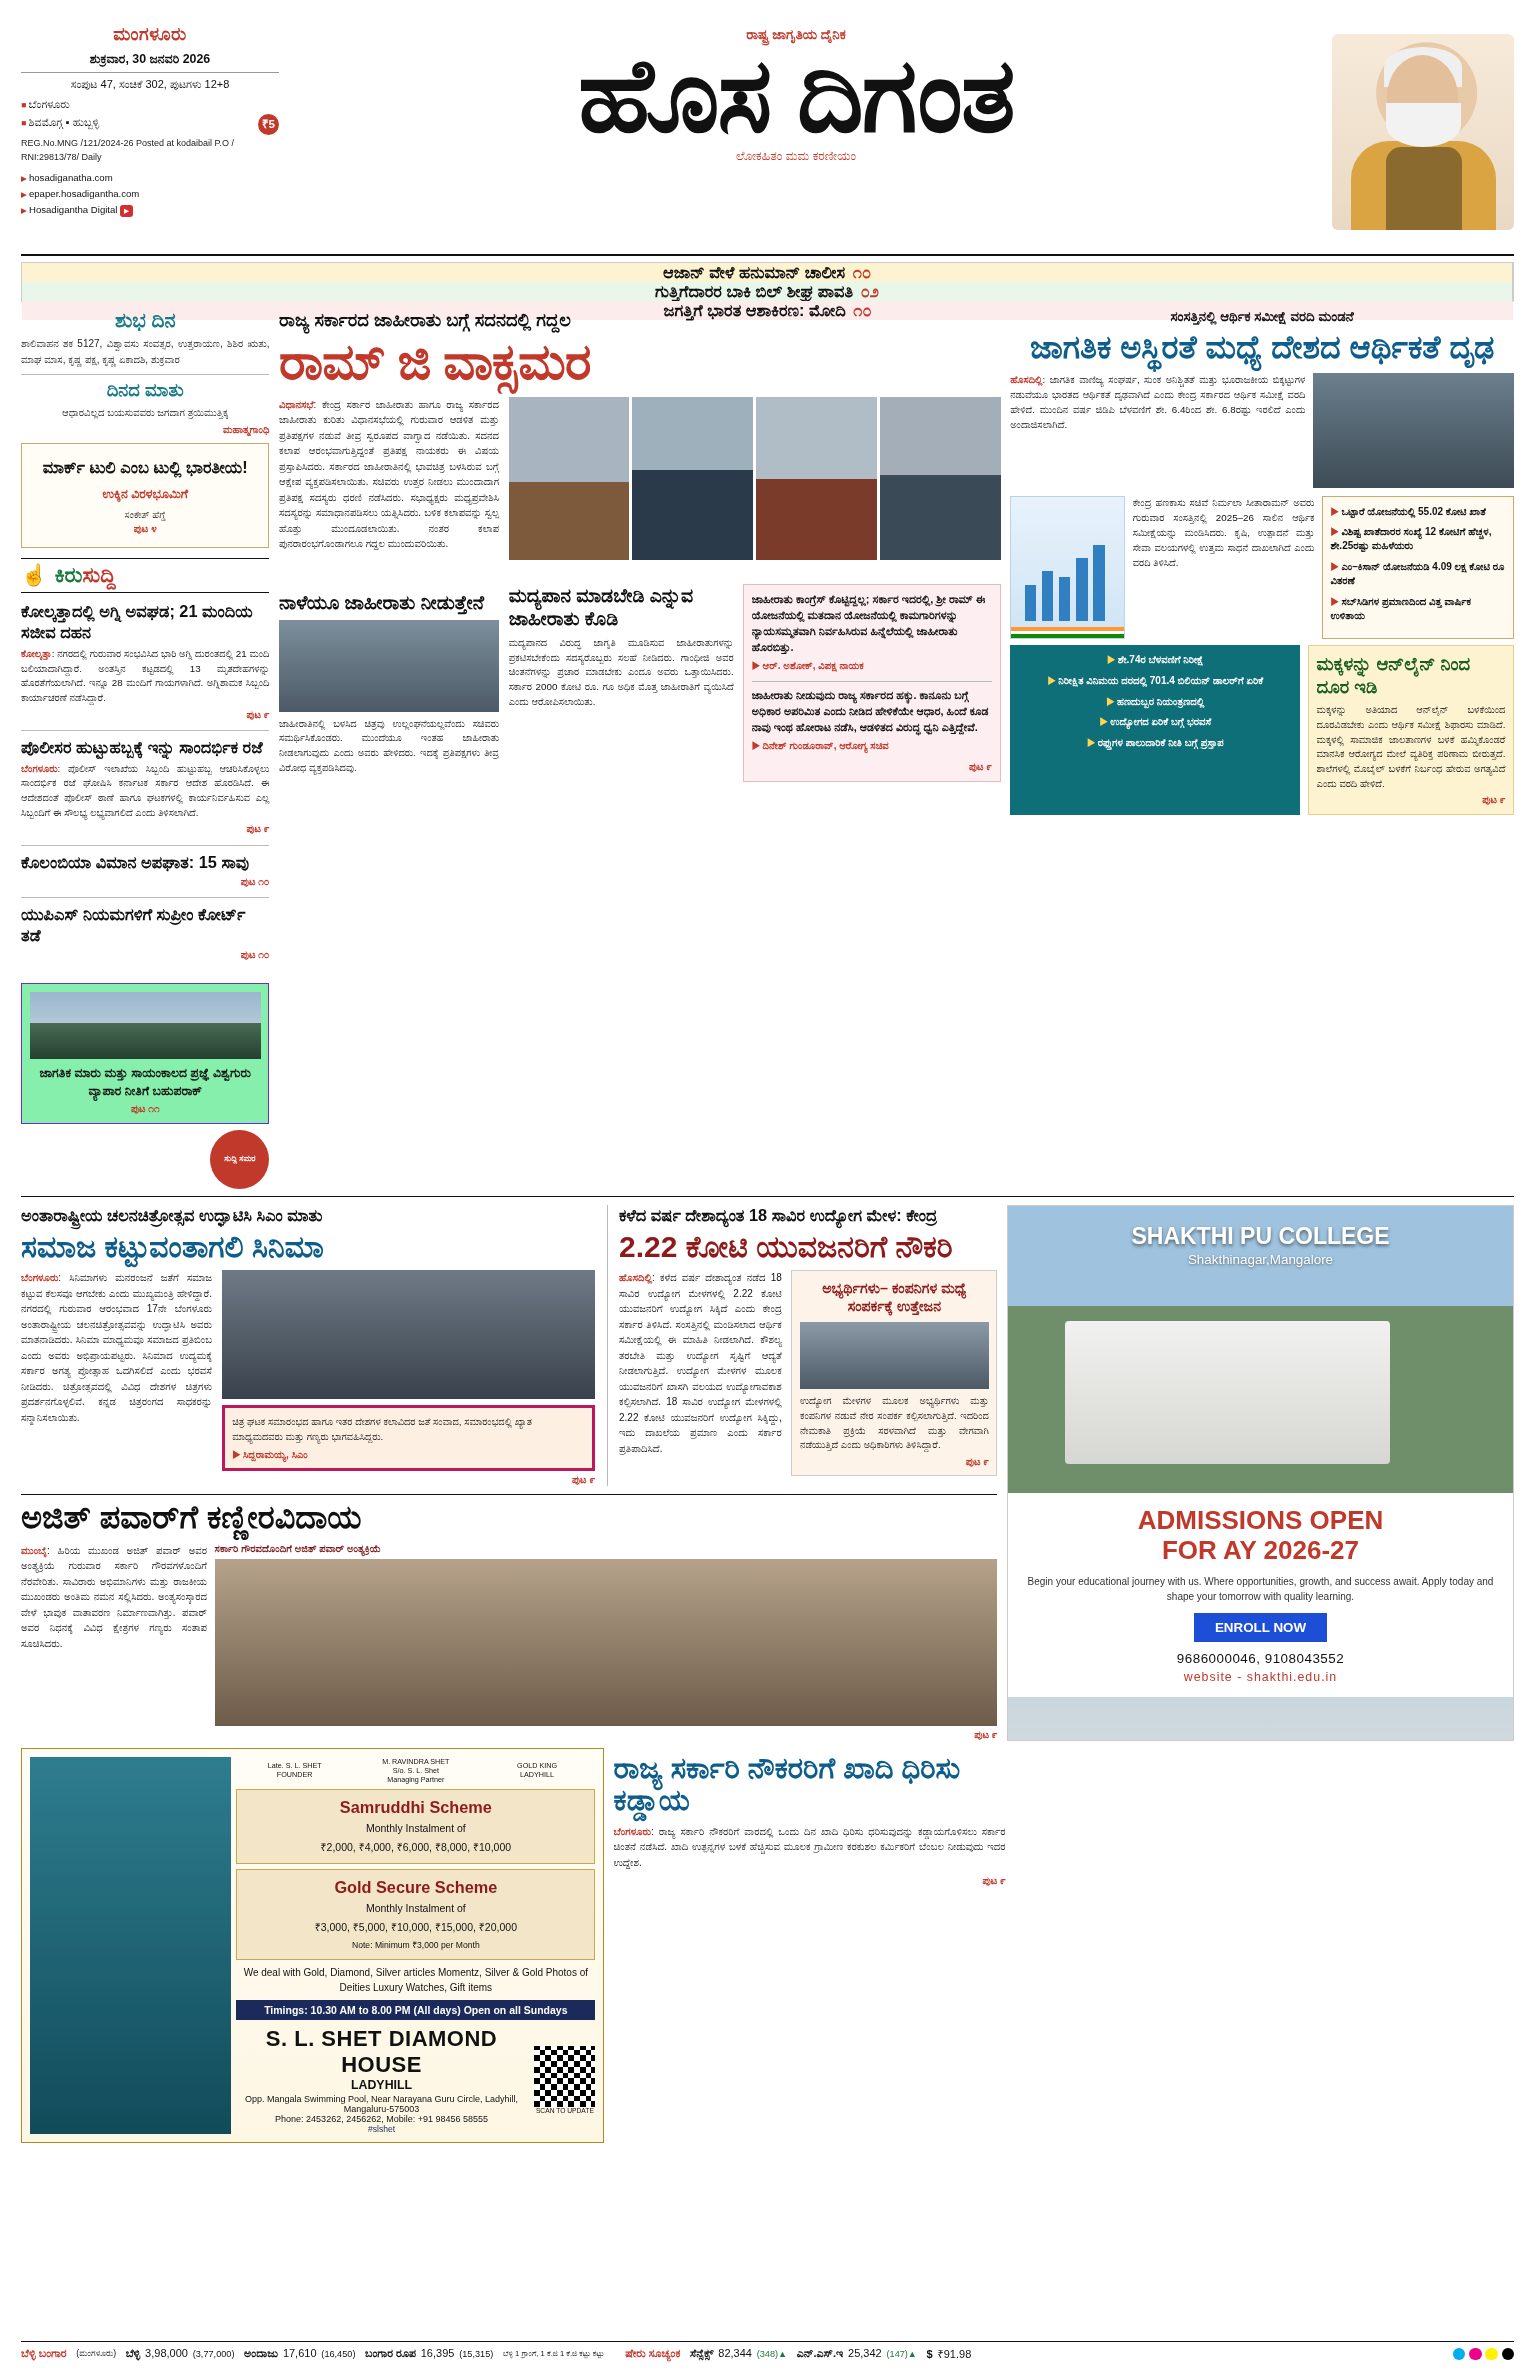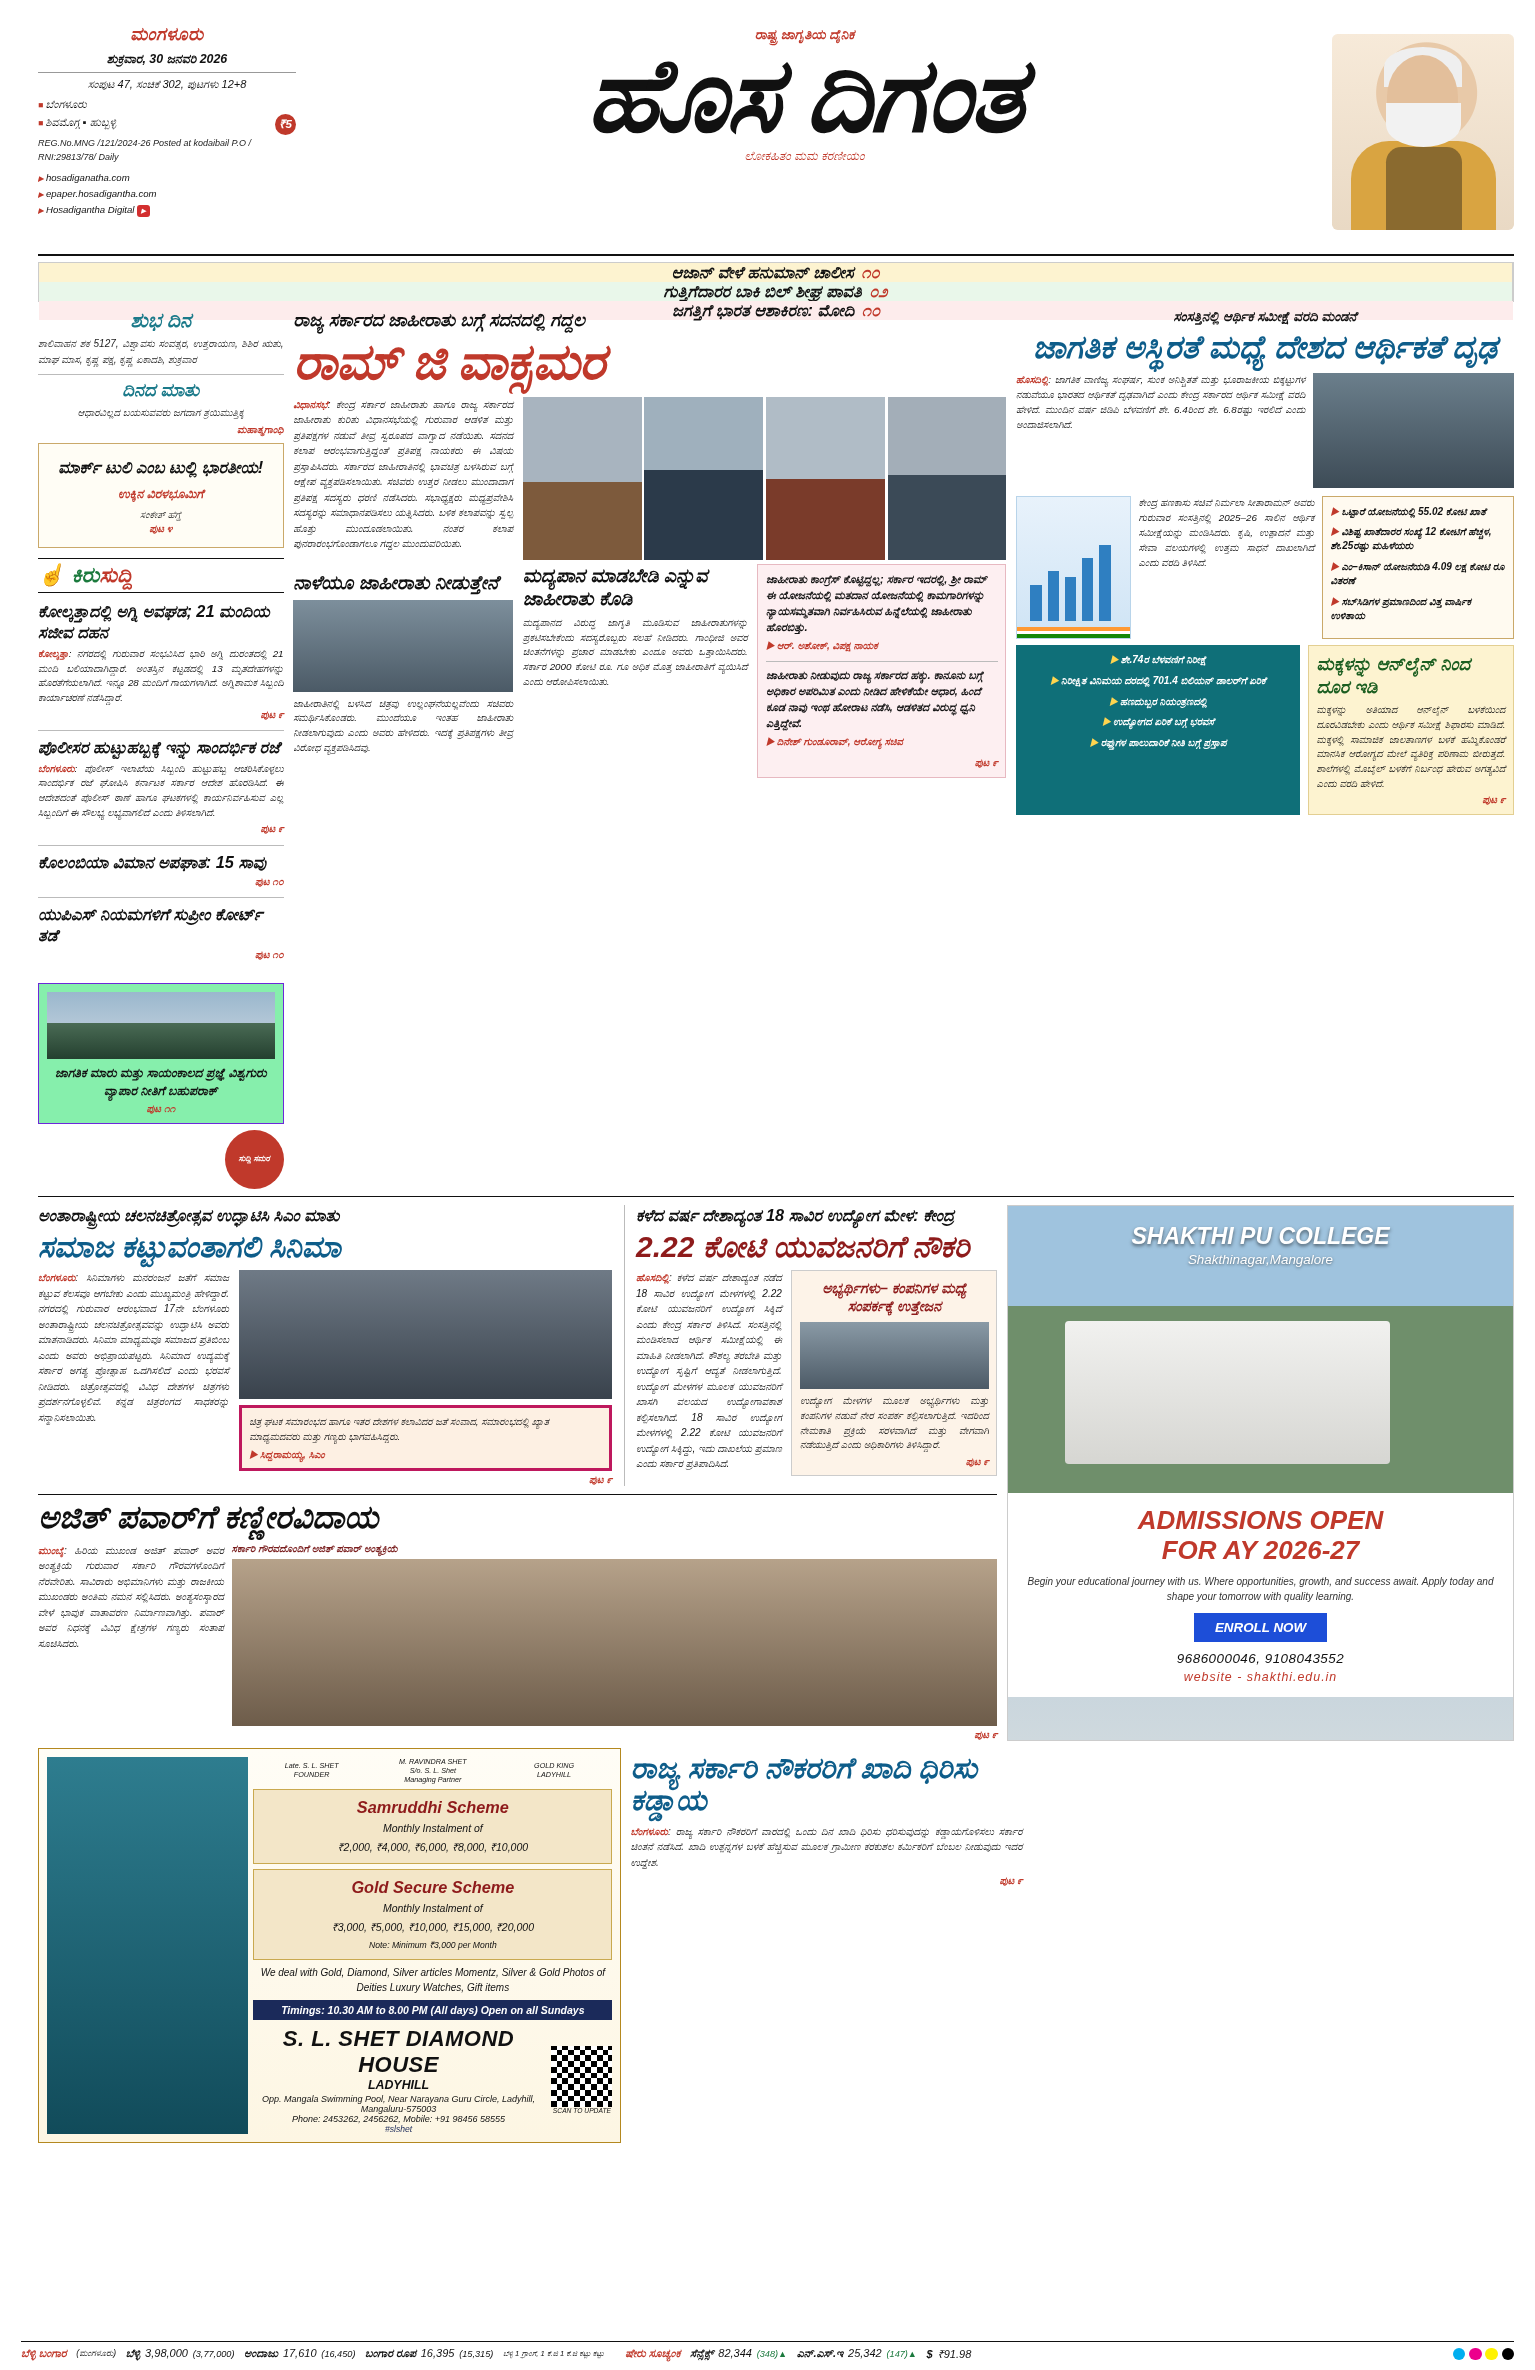--- a/index.html
+++ b/index.html
@@ -9,23 +9,22 @@
     height: 2371px;
     background: #ffffff;
     font-family: "Liberation Sans", sans-serif;
     color: #111;
     position: relative;
     overflow: hidden;
   }
   .page {
     width: 1535px;
     height: 2371px;
-    padding: 17px 21px 0 38px;
+    padding: 17px 21px 0 21px;
     position: relative;
-    font-style: italic;
   }
 
   
   .masthead {
     display: flex;
     align-items: flex-start;
     position: relative;
     height: 239px;
     border-bottom: 2.9px solid #111;
     padding-bottom: 3.8px;
@@ -419,21 +418,21 @@
         <div style="flex:1">
           <div class="assembly">
             <div class="p1"></div>
             <div class="p2"></div>
             <div class="p3"></div>
             <div class="p4"></div>
           </div>
         </div>
       </div>
 
-      <div class="two-col" style="margin-top:4px">
+      <div class="two-col" style="margin-top:24px">
         <div style="width:220px">
           <div class="subbox" style="border:none;padding:0">
             <div class="sub-head">ನಾಳೆಯೂ ಜಾಹೀರಾತು ನೀಡುತ್ತೇನೆ</div>
             <div class="smallphoto"></div>
             <div class="sub-body">ಜಾಹೀರಾತಿನಲ್ಲಿ ಬಳಸಿದ ಚಿತ್ರವು ಉಲ್ಲಂಘನೆಯಲ್ಲವೆಂದು ಸಚಿವರು ಸಮರ್ಥಿಸಿಕೊಂಡರು. ಮುಂದೆಯೂ ಇಂತಹ ಜಾಹೀರಾತು ನೀಡಲಾಗುವುದು ಎಂದು ಅವರು ಹೇಳಿದರು. ಇದಕ್ಕೆ ಪ್ರತಿಪಕ್ಷಗಳು ತೀವ್ರ ವಿರೋಧ ವ್ಯಕ್ತಪಡಿಸಿದವು.</div>
           </div>
         </div>
         <div style="width:225px">
           <div class="sub-head">ಮದ್ಯಪಾನ ಮಾಡಬೇಡಿ ಎನ್ನುವ ಜಾಹೀರಾತು ಕೊಡಿ</div>
           <div class="sub-body">ಮದ್ಯಪಾನದ ವಿರುದ್ಧ ಜಾಗೃತಿ ಮೂಡಿಸುವ ಜಾಹೀರಾತುಗಳನ್ನು ಪ್ರಕಟಿಸಬೇಕೆಂದು ಸದಸ್ಯರೊಬ್ಬರು ಸಲಹೆ ನೀಡಿದರು. ಗಾಂಧೀಜಿ ಅವರ ಚಿಂತನೆಗಳನ್ನು ಪ್ರಚಾರ ಮಾಡಬೇಕು ಎಂದೂ ಅವರು ಒತ್ತಾಯಿಸಿದರು. ಸರ್ಕಾರ 2000 ಕೋಟಿ ರೂ. ಗೂ ಅಧಿಕ ಮೊತ್ತ ಜಾಹೀರಾತಿಗೆ ವ್ಯಯಿಸಿದೆ ಎಂದು ಆರೋಪಿಸಲಾಯಿತು.</div>

